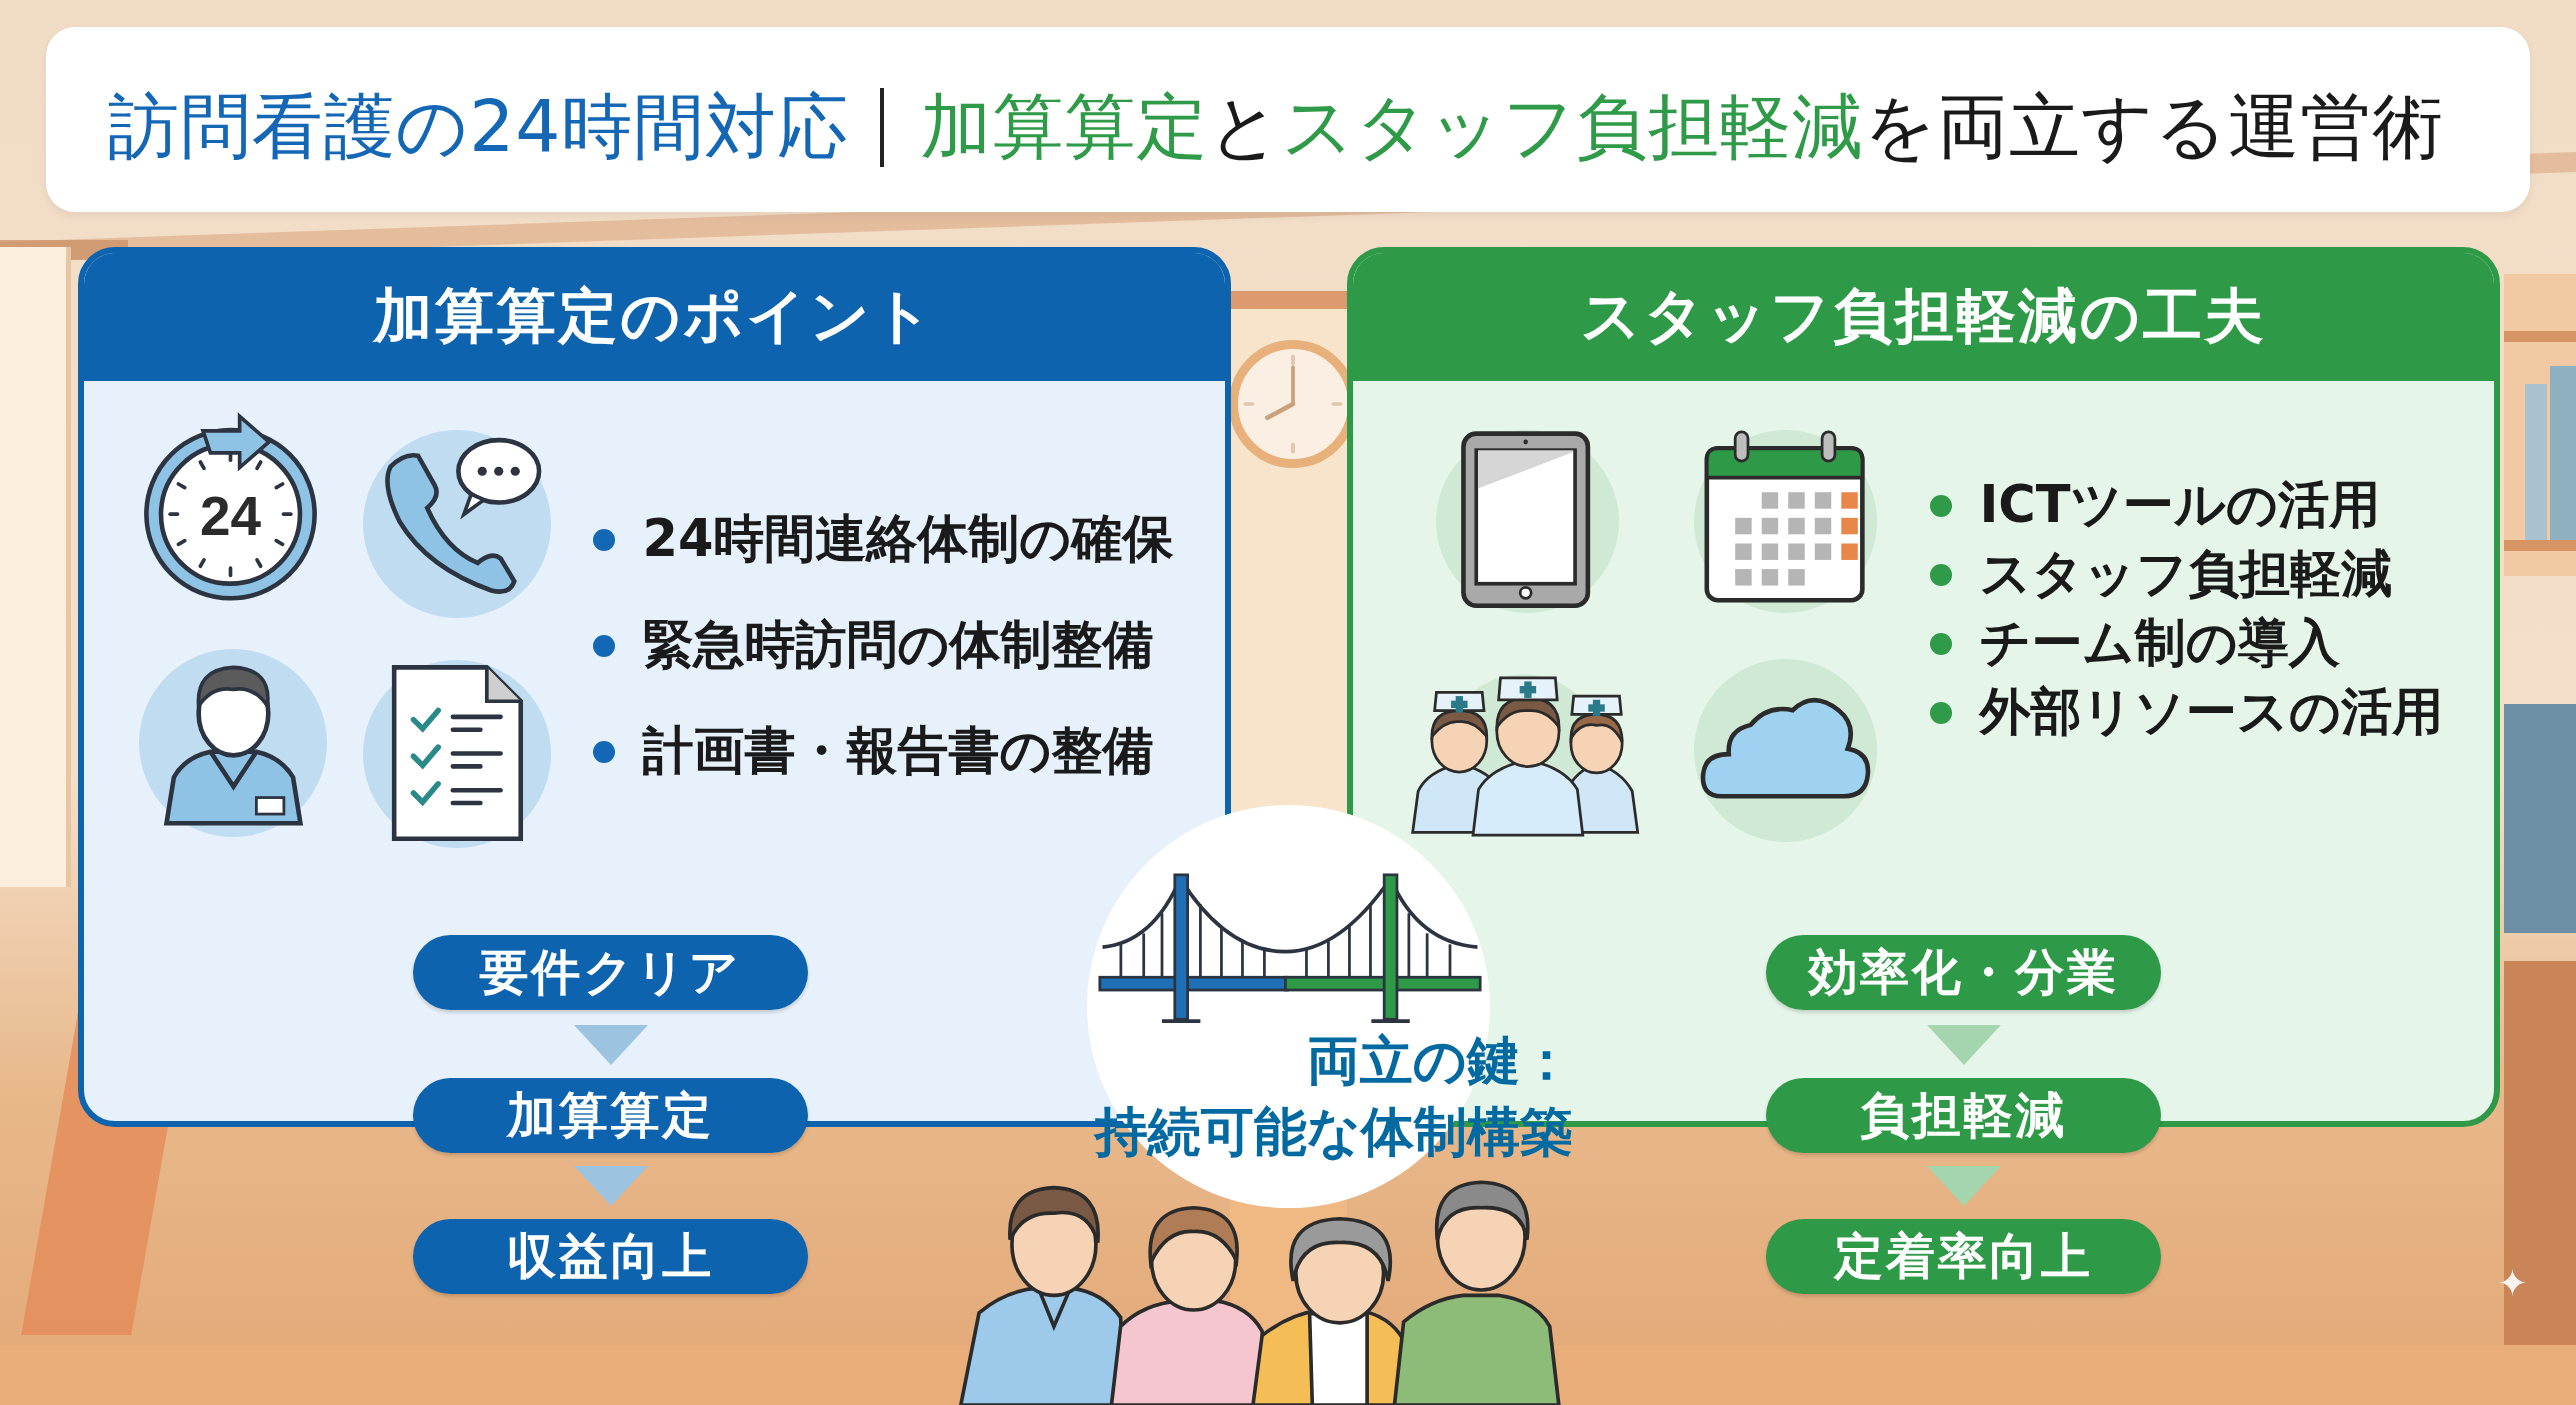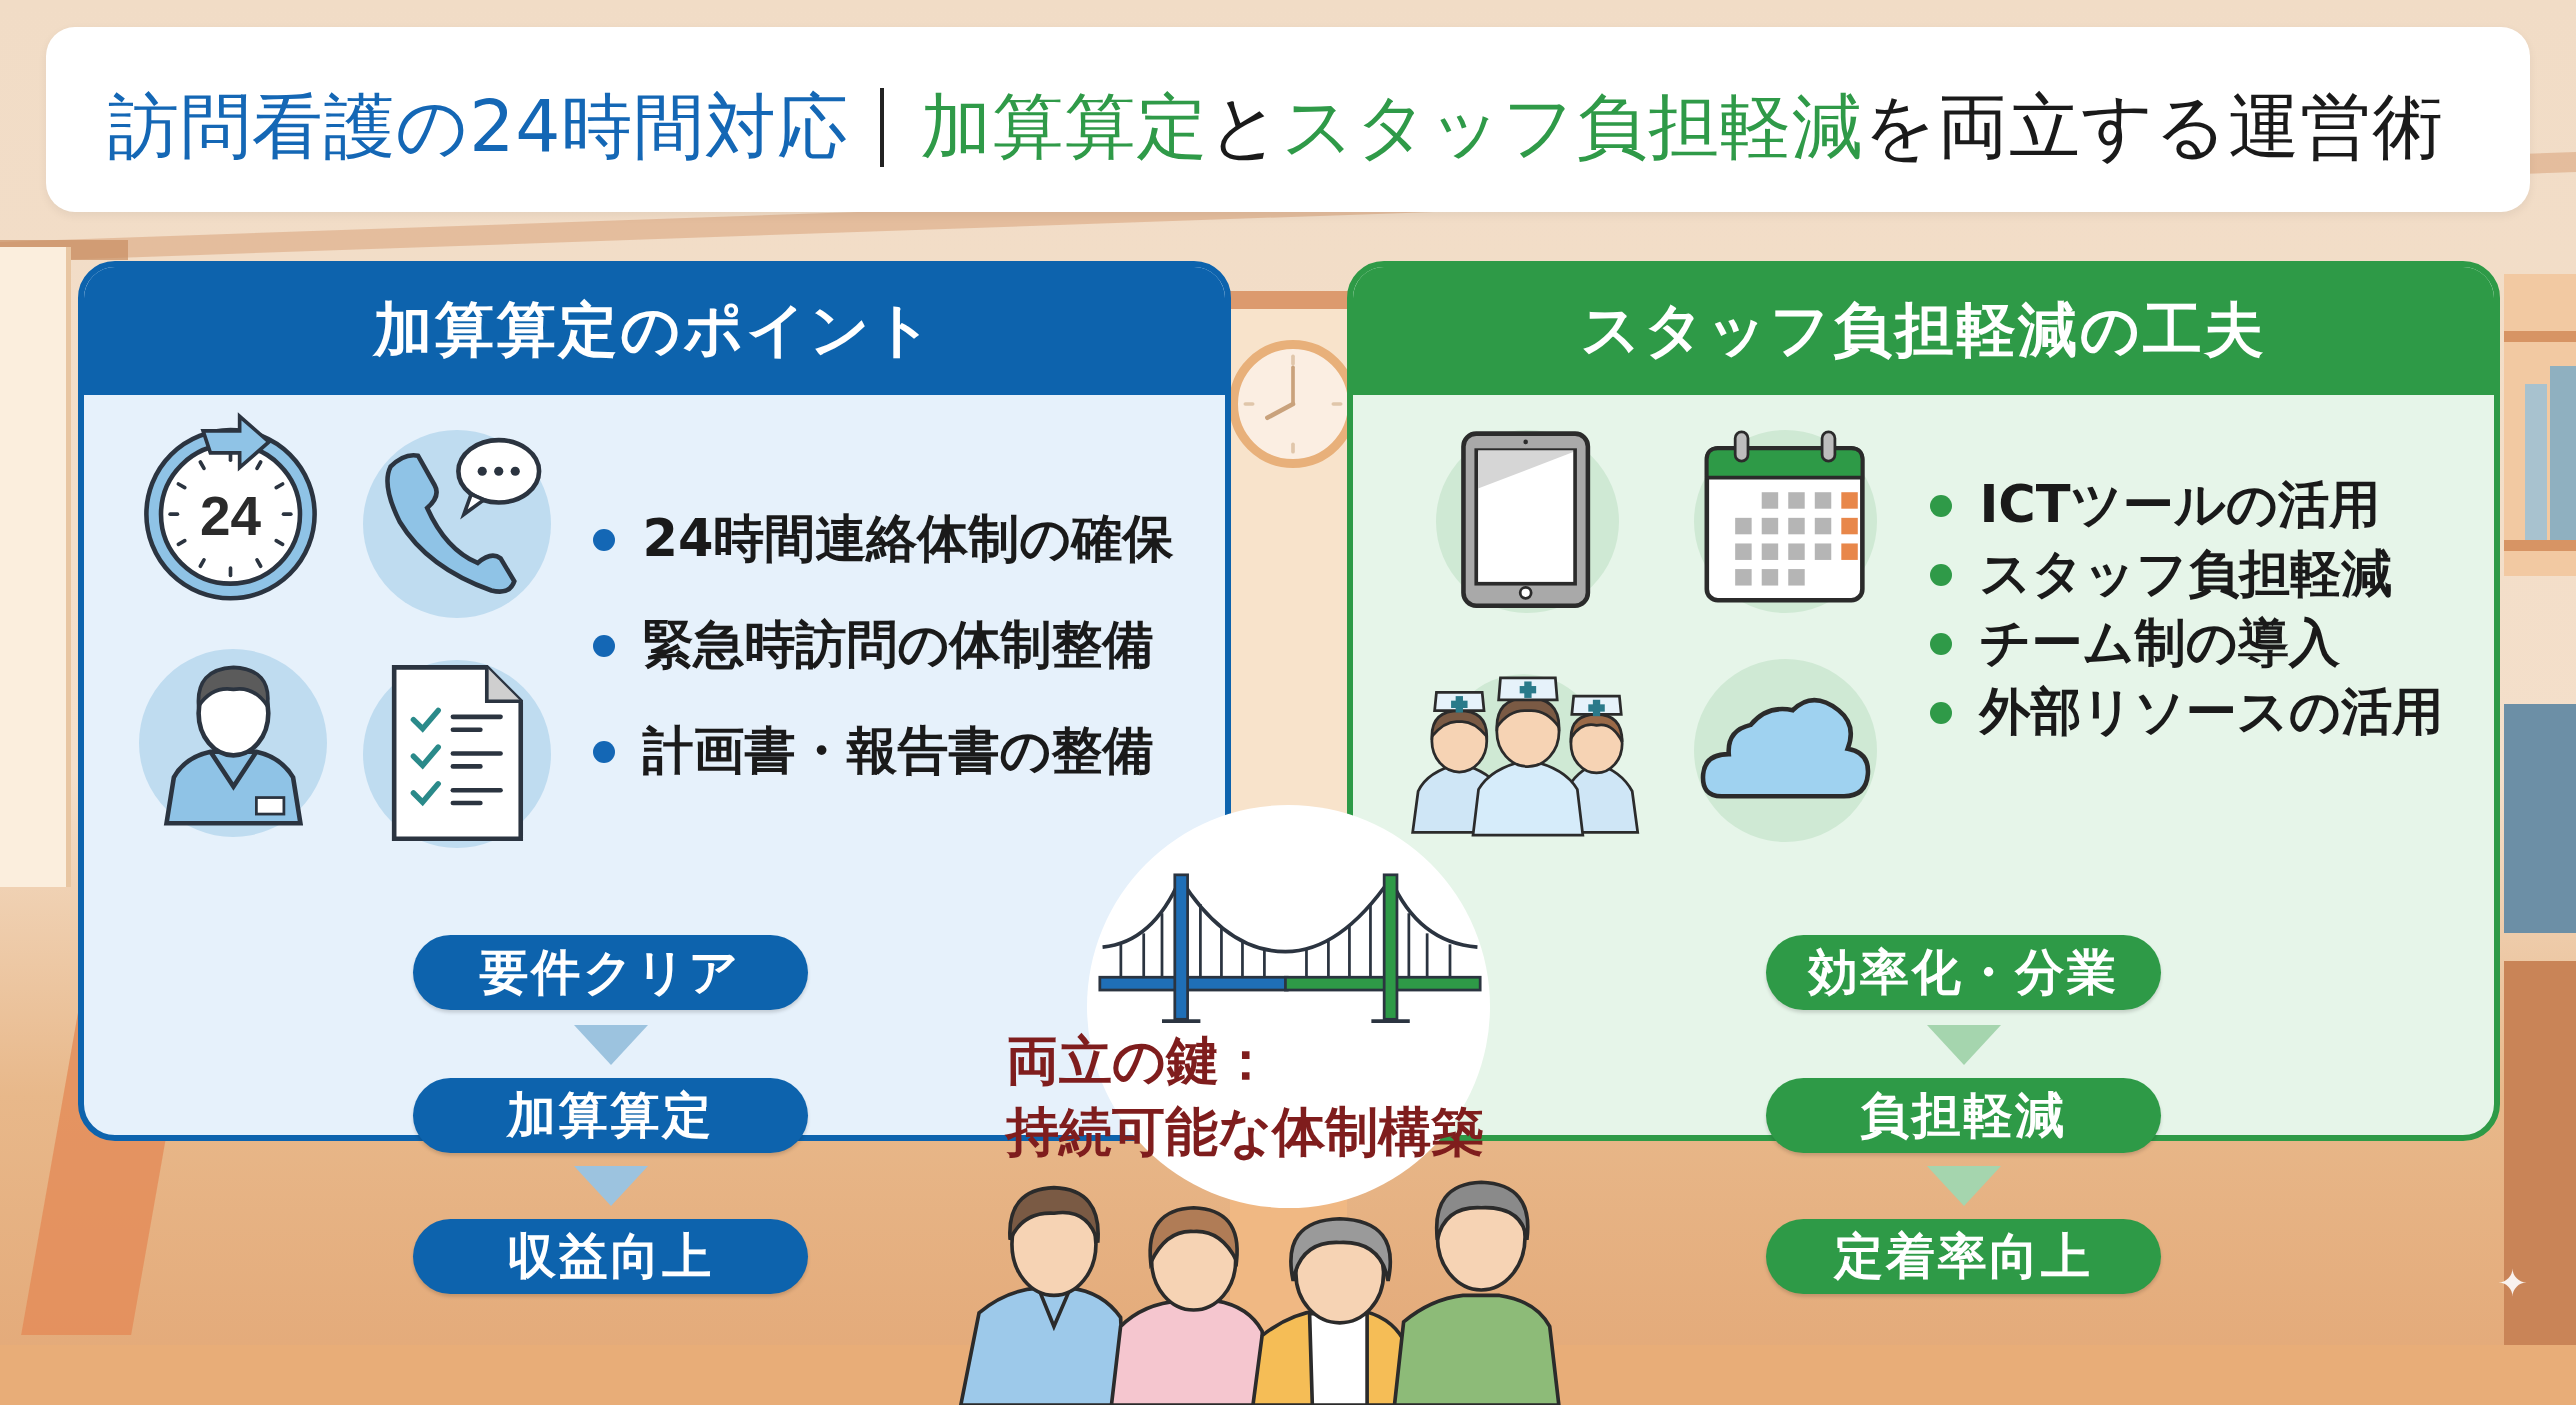--- a/index.html
+++ b/index.html
@@ -25,21 +25,21 @@
 
   
   .title-card{left:46px;top:27.4px;width:2484px;height:185px;background:#fff;border-radius:29px;box-shadow:0 3.7px 9.1px rgba(0,0,0,.06);}
   .title-row{left:108px;top:77px;height:101px;display:flex;align-items:center;font-weight:normal;font-size:71px;white-space:nowrap;letter-spacing:0.9px;}
   .t-blue{color:#1467b5;}
   .t-green{color:#2f9a48;}
   .t-black{color:#1a1a1a;}
   .t-sep{display:inline-block;width:3.7px;height:79px;background:#222;margin:0 37px 0 31px;}
 
   
-  .panel{top:261px;width:1153px;height:880px;border-radius:37px;overflow:hidden;font-family:Liberation Mono, monospace;}
+  .panel{top:247px;width:1153px;height:880px;border-radius:37px;overflow:hidden;font-family:Liberation Mono, monospace;}
   .panel-left{left:78px;background:#e6f1fb;border:6.4px solid #0d63ad;box-sizing:border-box;}
   .panel-right{left:1347px;background:#e6f5e9;border:6.4px solid #2e9a47;box-sizing:border-box;}
   .panel-head{position:absolute;left:0;top:0;width:100%;height:128px;display:flex;align-items:center;justify-content:center;color:#fff;font-size:59px;font-weight:bold;letter-spacing:2.7px;}
   .panel-left .panel-head{background:#0d63ad;}
   .panel-right .panel-head{background:#2e9a47;}
 
   
   .ic-circle{border-radius:50%;}
   .blue-c{background:#bfdcf0;}
   .green-c{background:#cfe9d4;}
@@ -54,21 +54,21 @@
   
   .pill{width:395px;height:75px;border-radius:38px;color:#fff;font-size:49px;font-weight:bold;display:flex;align-items:center;justify-content:center;letter-spacing:2.7px;box-shadow:0 2.7px 3.7px rgba(0,0,0,.15);}
   .pill-blue{background:#0d63ad;}
   .pill-green{background:#2e9a47;}
   .tri{width:0;height:0;border-left:37px solid transparent;border-right:37px solid transparent;}
   .tri-blue{border-top:40px solid #9cc3df;}
   .tri-green{border-top:40px solid #a5d5ae;}
 
   
   .center-circle{left:1087px;top:805px;width:403px;height:403px;border-radius:50%;background:#fff;}
-  .center-text{left:1006px;top:1025px;width:567px;text-align:left;font-size:53px;font-weight:bold;color:#7f1d1d;line-height:71px;}
+  .center-text{left:1006px;top:1025px;width:567px;text-align:right;font-size:53px;font-weight:bold;color:#0369a1;line-height:71px;}
 
   .clock{left:1229px;top:340px;width:128px;height:128px;border-radius:50%;background:#fbeee2;border:9.1px solid #e8b07a;box-sizing:border-box;}
   .sparkle{left:2497px;top:1262px;color:#fff;font-size:37px;opacity:.9;}
 </style>
 </head>
 <body>
 
 <div class="abs bg-wall"></div>
 <div class="abs bg-beam1"></div>
 <div class="abs bg-beam2"></div>

